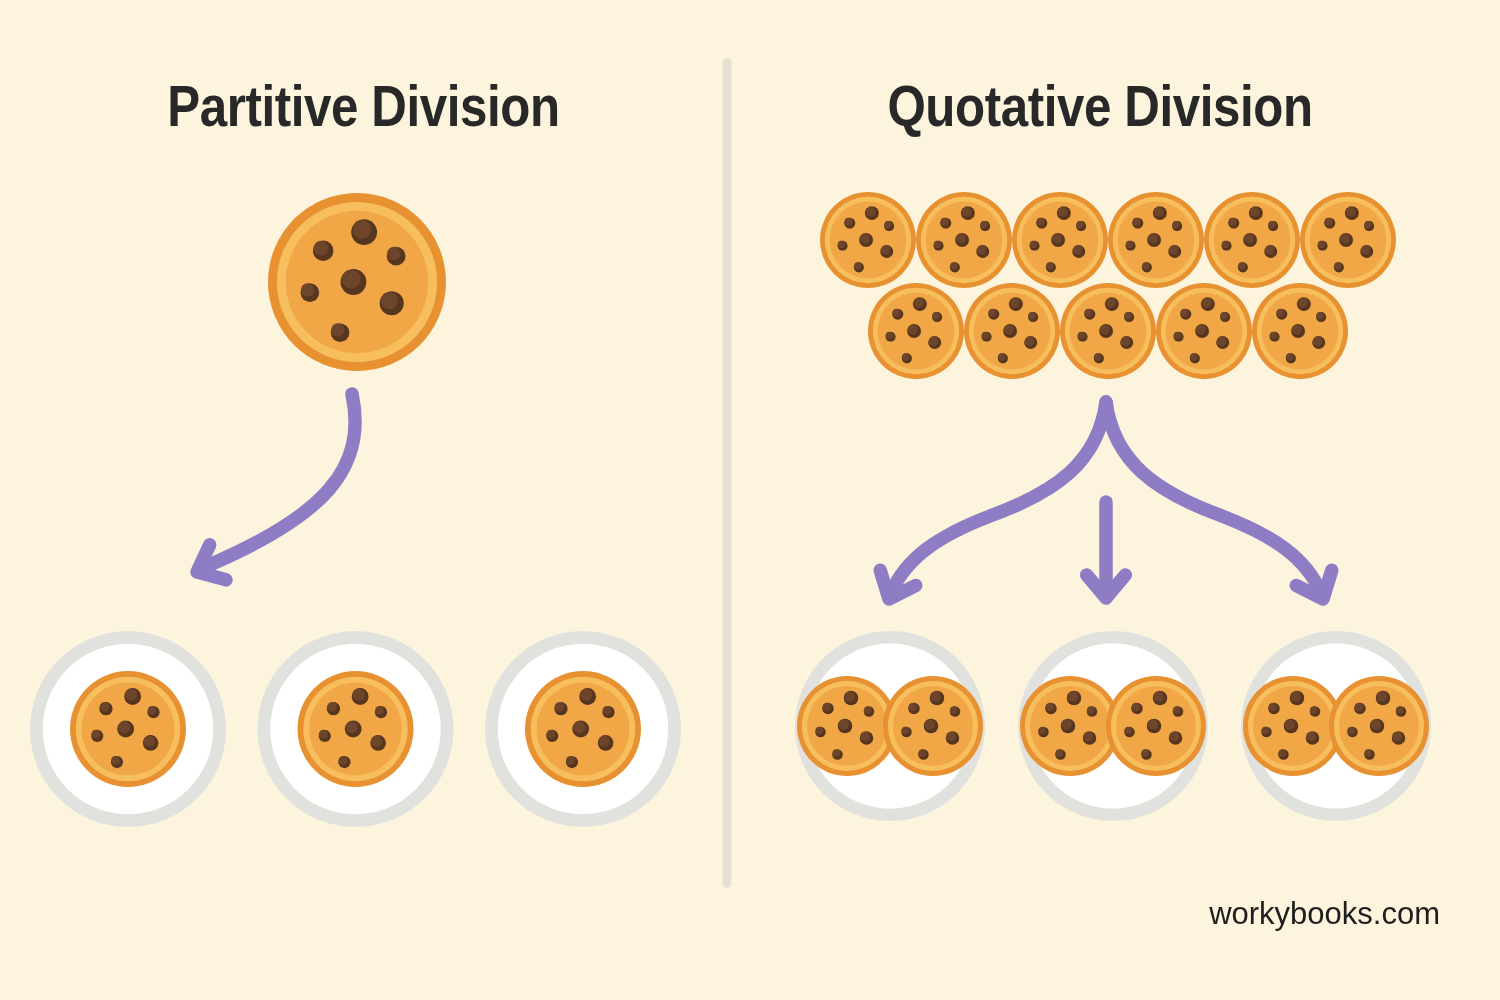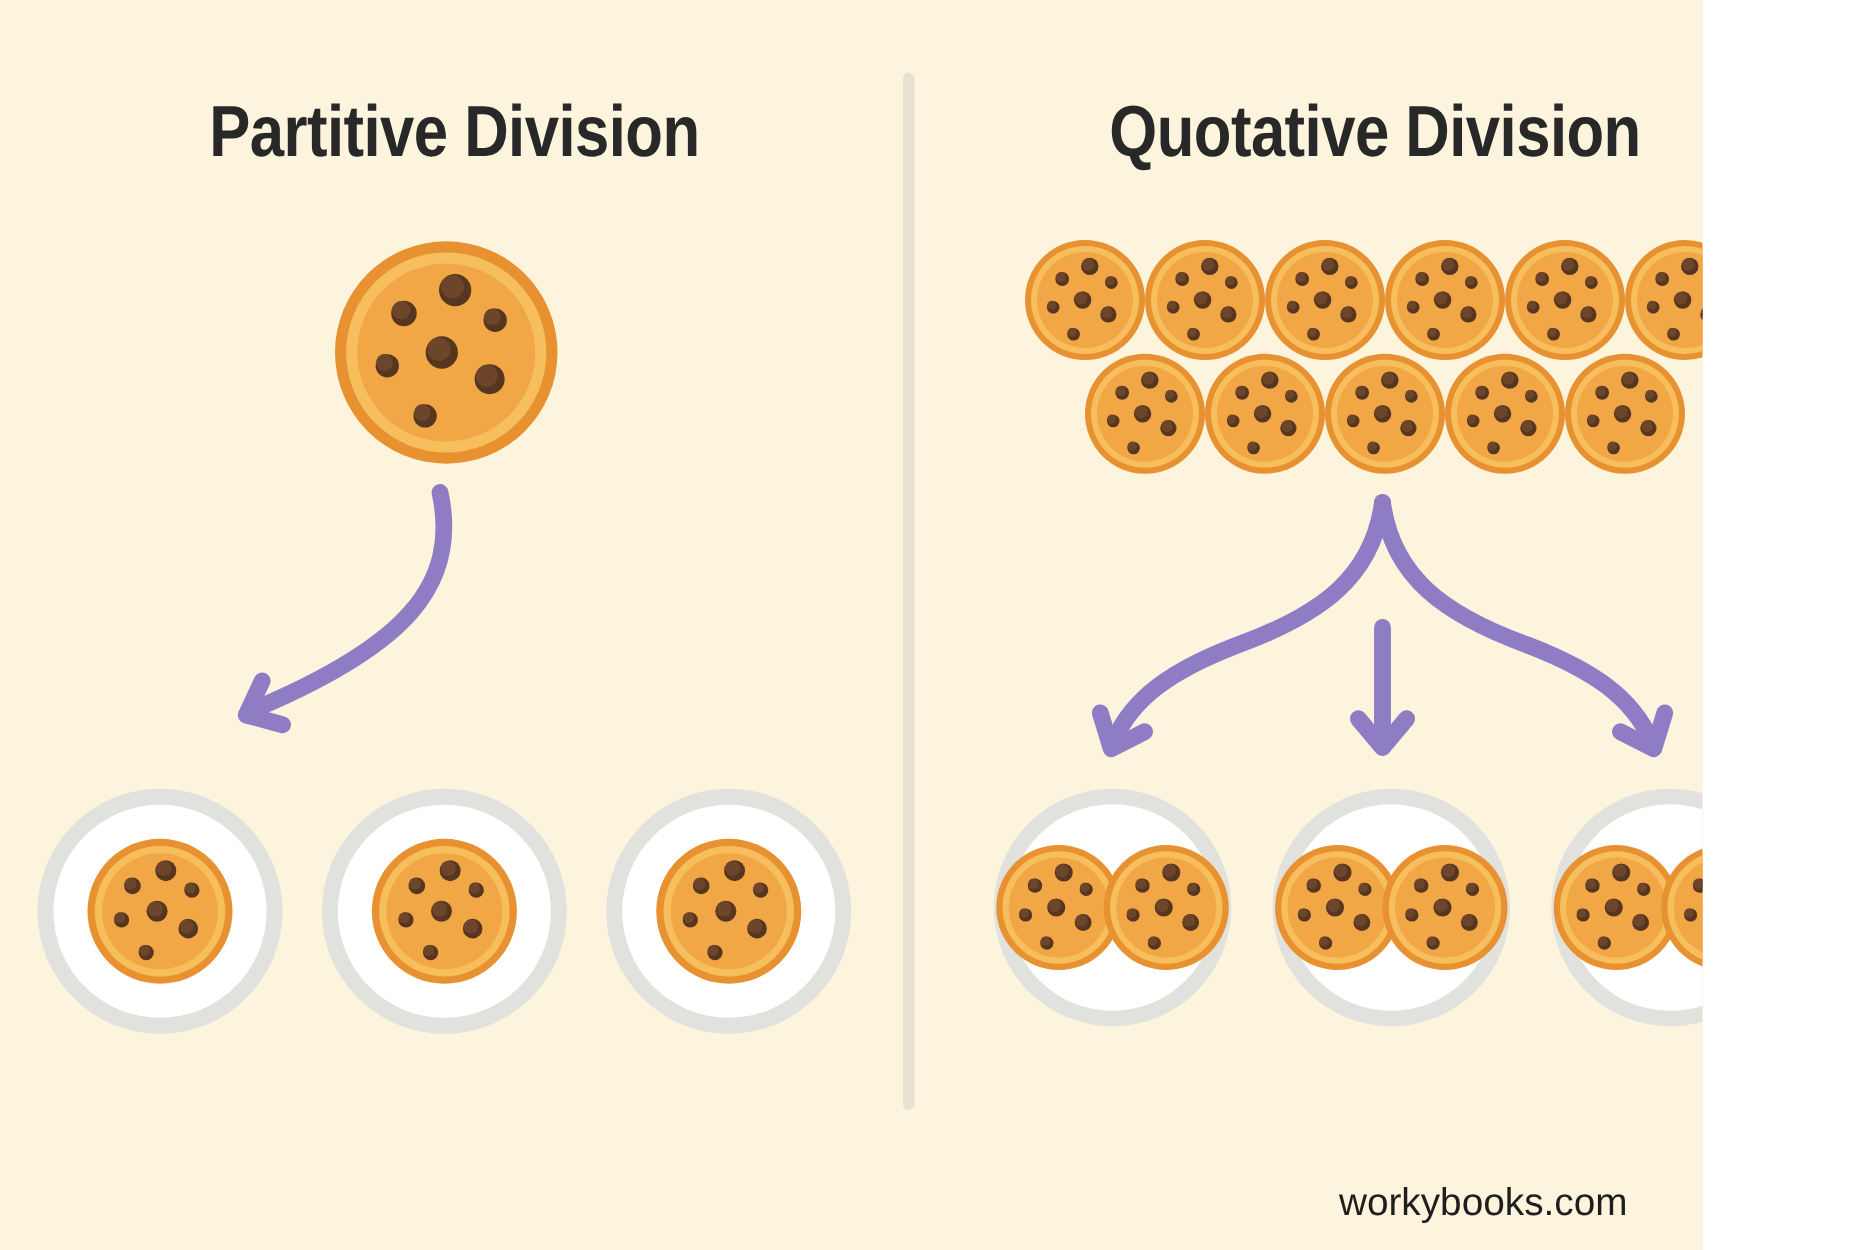--- a/index.html
+++ b/index.html
@@ -1,34 +1,34 @@
 <!DOCTYPE html>
 <html><head>
 <meta charset="utf-8">
 <style>
   html,body{margin:0;padding:0;}
   body{font-family:"Liberation Sans", sans-serif;}
   .canvas{
     position:relative;
-    width:1362px;height:1000px;
+    width:1500px;height:1000px;
     overflow:hidden;
     background:#FCF4DD;
   }
   .diagram-svg{position:absolute;left:0;top:0;width:1500px;height:1000px;display:block;}
   .title{
     position:absolute;top:74px;margin:0;
     font-size:58px;font-weight:700;line-height:1.1;
     letter-spacing:-0.5px;text-align:center;white-space:nowrap;
     color:#282828;
     transform:scaleX(.85);
   }
   .title-left{left:0;width:727px;}
   .title-right{left:727px;width:746px;}
   .watermark{
-    position:absolute;top:944px;right:60px;
+    position:absolute;top:896px;right:60px;
     font-size:31px;font-weight:400;color:#1E1E1E;
     letter-spacing:0;
     text-align:right;
   }
 </style>
 </head>
 <body>
 
 <div class="canvas" style="background: rgb(252, 244, 221);">
 

